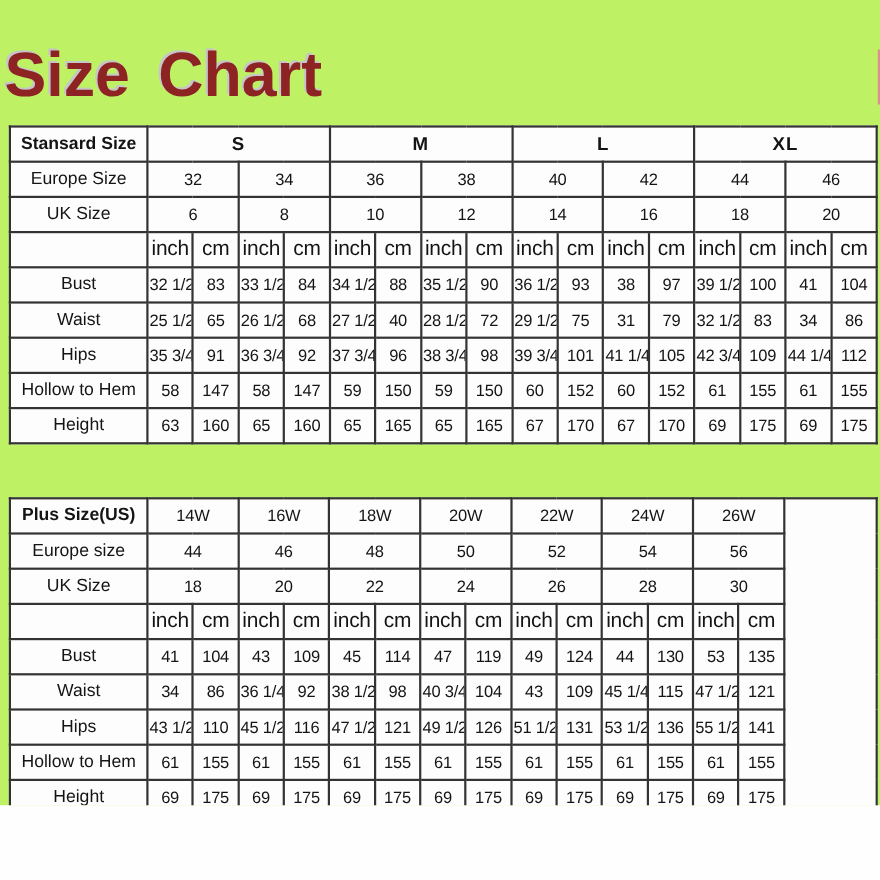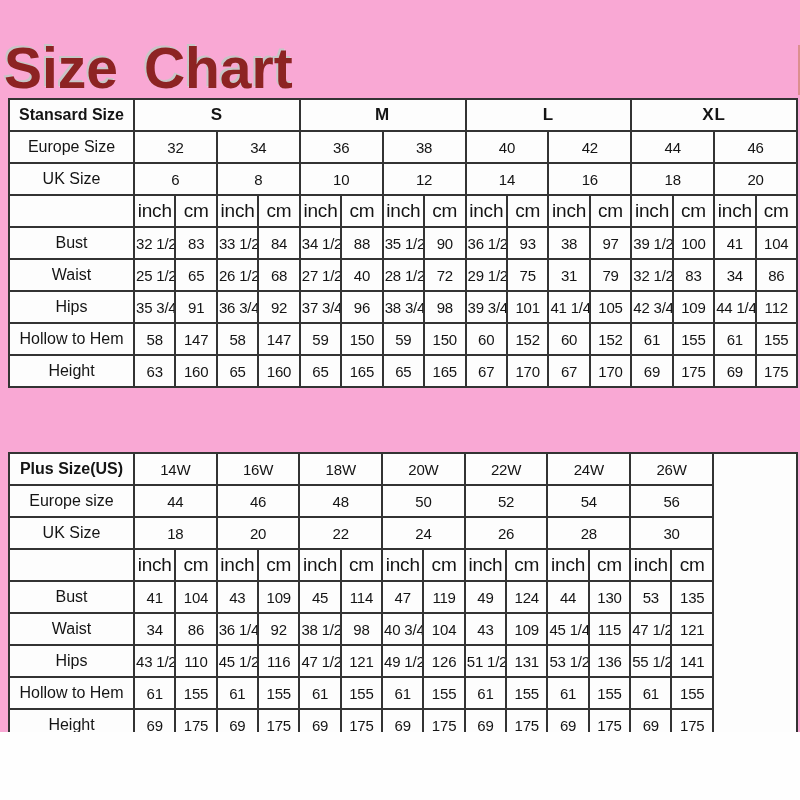--- a/index.html
+++ b/index.html
@@ -1,32 +1,32 @@
 <!DOCTYPE html>
 <html><head>
 <meta charset="utf-8">
 <style>
   html,body{margin:0;padding:0;}
   body{width:800px;height:800px;background:#fefefe;font-family:"Liberation Sans",sans-serif;}
-  #page{position:relative;width:800px;height:732px;overflow:hidden;background:#f9a8d4;}
+  #page{position:relative;width:800px;height:732px;overflow:hidden;background:#bef264;}
 
   #title{
     position:absolute;left:4px;top:40px;
     font-size:57px;line-height:56px;font-weight:bold;
     color:#8d2323;letter-spacing:0px;word-spacing:10px;
     text-shadow:-2px -2px 0 #c6c6c6,-1px -1px 0 #d9d9d9;
     white-space:nowrap;
   }
 
   .tbl{
     position:absolute;left:8px;
     border-collapse:collapse;table-layout:fixed;
     width:790px;background:#fdfdfd;
   }
-  #standard-table{top:98px;}
+  #standard-table{top:114px;}
   #plus-table{top:452px;padding-left:42px;}
 
   .tbl td{
     border:2px solid #333333;
     text-align:center;vertical-align:middle;
     height:30px;padding:0 1px;
     font-size:15px;color:#141414;
     white-space:nowrap;overflow:hidden;
     letter-spacing:-0.2px;
   }

